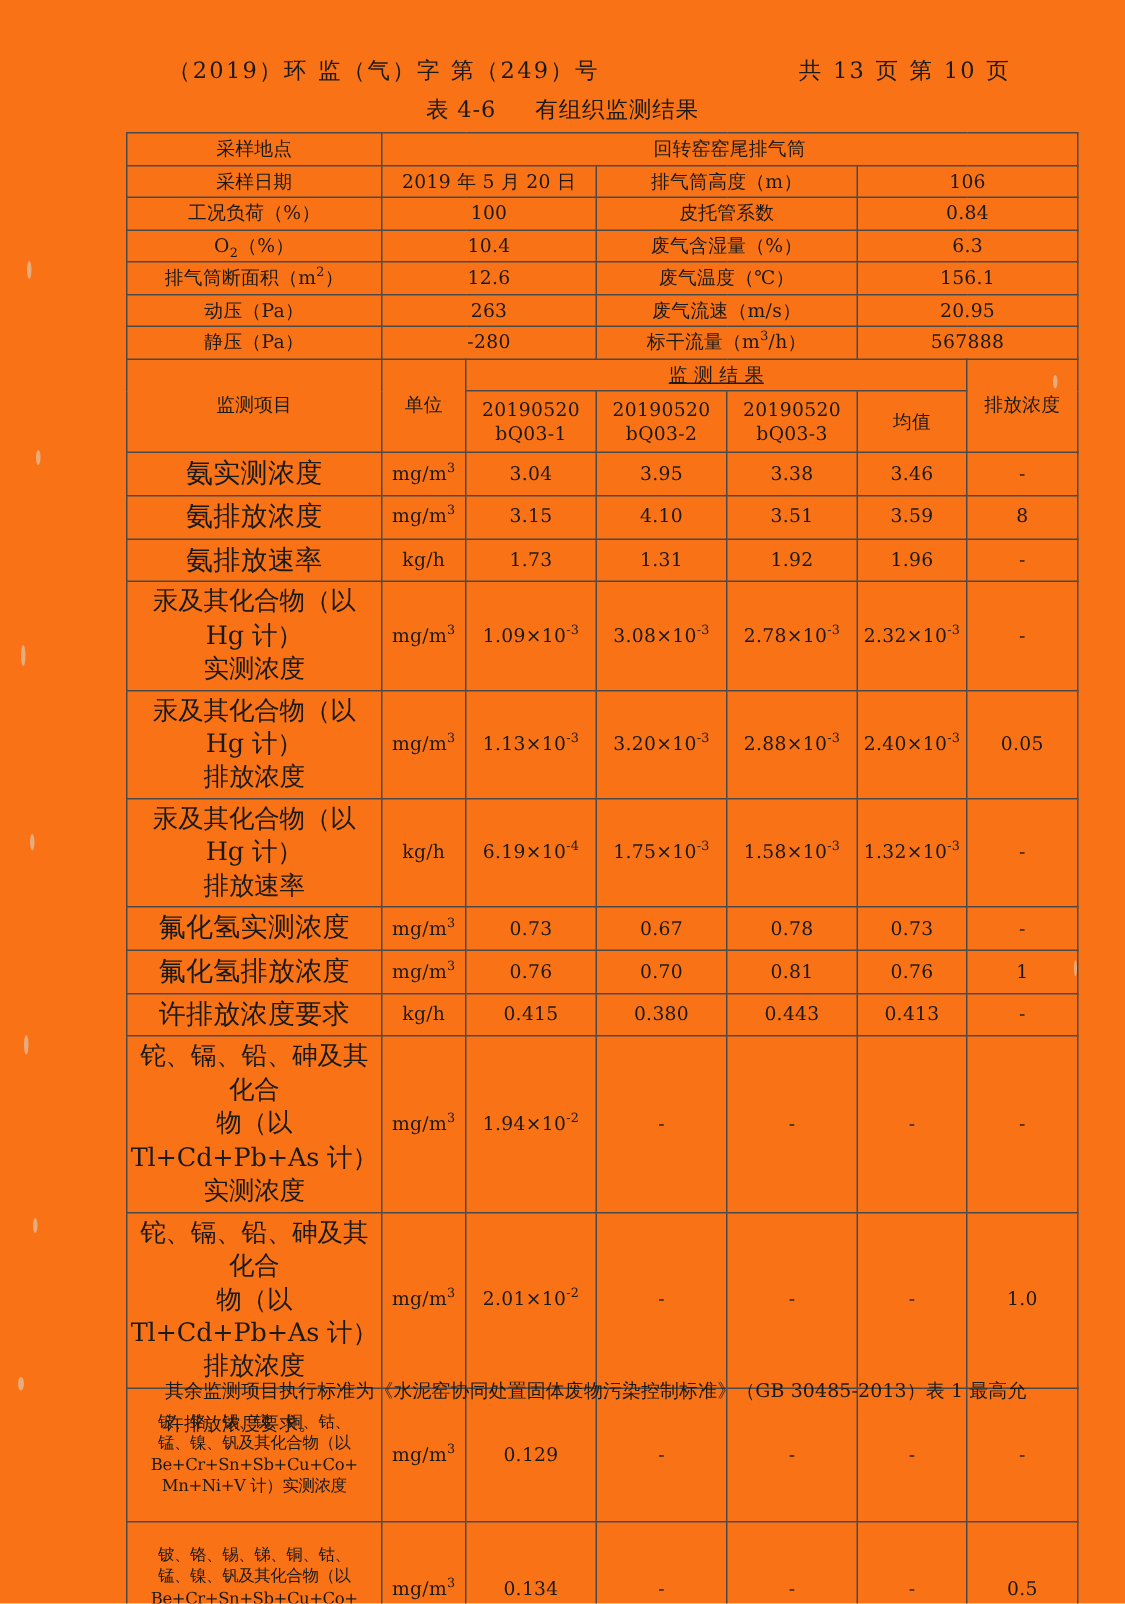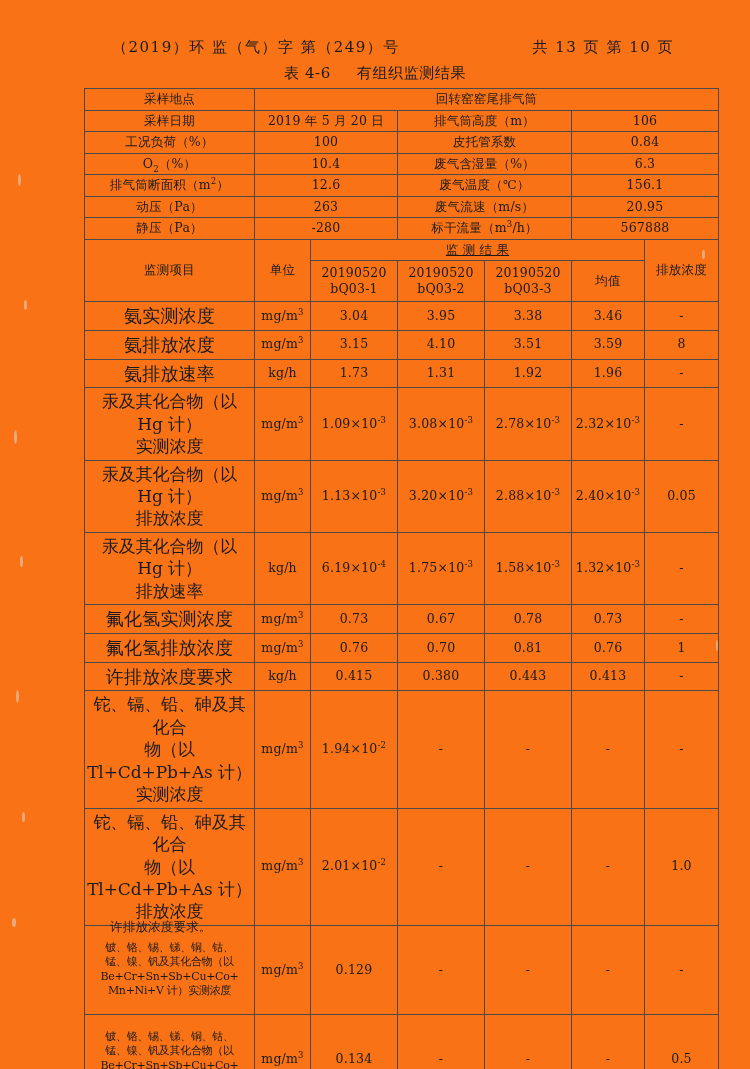--- a/index.html
+++ b/index.html
@@ -337,16 +337,17 @@
         <td class="num">-</td>
         <td class="num">-</td>
         <td class="num">-</td>
         <td class="num">0.5</td>
       </tr>
 
     </tbody>
   </table>
 
   <div class="note">
+    <span class="ind">其余监测项目执行标准为《水泥窑协同处置固体废物污染控制标准》（GB 30485-2013）表 1 最高允</span>
     <span class="ind">许排放浓度要求。</span>
   </div>
 
 </div>
 
 </body></html>

